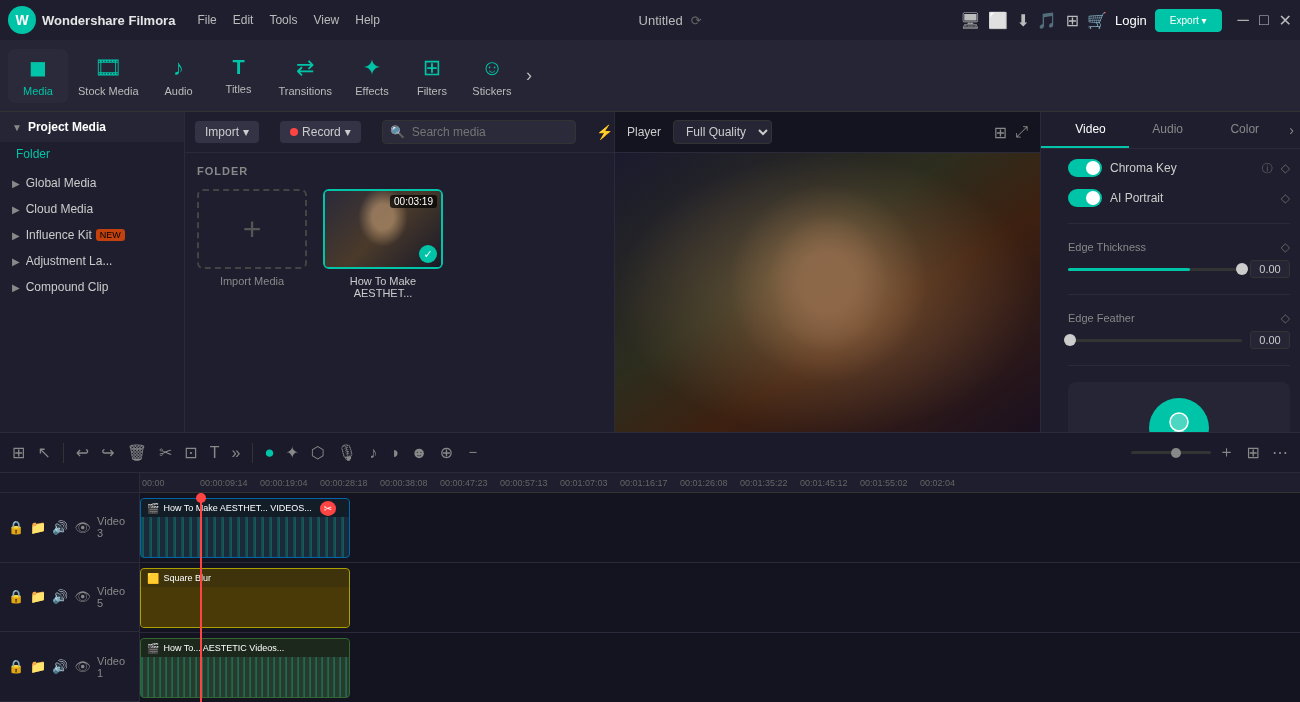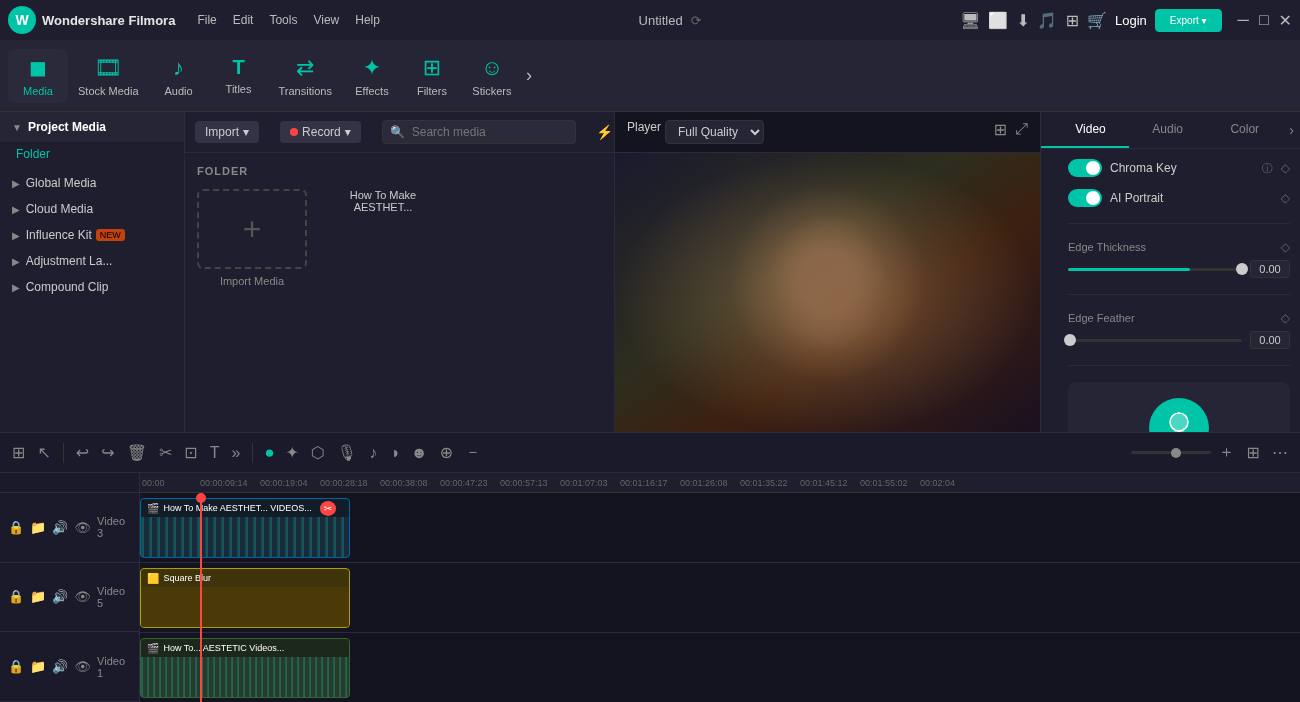--- a/index.html
+++ b/index.html
@@ -61,21 +61,21 @@
     #import-placeholder { width: 110px; height: 80px; border: 2px dashed #444; border-radius: 6px; display: flex; align-items: center; justify-content: center; color: #555; font-size: 28px; }
     #import-placeholder-label { color: #888; font-size: 11px; }
     #video-thumbnail { width: 120px; height: 80px; border-radius: 6px; overflow: hidden; position: relative; border: 2px solid #00c4a7; }
     #video-thumbnail-img { width: 100%; height: 100%; background: linear-gradient(135deg, #333 0%, #555 50%, #222 100%); position: relative; }
     .thumb-duration { position: absolute; top: 4px; right: 4px; background: rgba(0,0,0,0.7); color: #fff; font-size: 10px; padding: 1px 4px; border-radius: 3px; }
     .thumb-check { position: absolute; bottom: 4px; right: 4px; background: #00c4a7; color: #fff; width: 18px; height: 18px; border-radius: 50%; display: flex; align-items: center; justify-content: center; font-size: 11px; }
     .thumb-label { color: #ccc; font-size: 11px; max-width: 120px; text-align: center; }
 
     
     #player-panel { flex: 1; background: #141420; display: flex; flex-direction: column; }
-    #player-header { display: flex; padding: 8px 12px; gap: 4px; border-bottom: 1px solid #2a2a3a; }
+    #player-header { display: flex; align-items: center; padding: 8px 12px; gap: 12px; border-bottom: 1px solid #2a2a3a; }
     #player-label { color: #ccc; font-size: 12px; }
     #quality-select { background: #252535; color: #ccc; border: 1px solid #333; padding: 3px 8px; border-radius: 4px; font-size: 12px; cursor: pointer; }
     #player-icons { margin-left: auto; display: flex; gap: 8px; }
     .player-header-icon { color: #888; font-size: 16px; cursor: pointer; }
     #video-preview { flex: 1; background: #0a0a15; position: relative; display: flex; align-items: center; justify-content: center; overflow: hidden; }
     #video-bg { width: 100%; height: 100%; background: linear-gradient(to bottom right, #1a1a2e 0%, #2d2d1e 40%, #3d2010 60%, #1a1020 100%); position: relative; }
     #person-silhouette { position: absolute; top: 0; left: 0; width: 100%; height: 100%; background: radial-gradient(ellipse at center, rgba(200,150,100,0.3) 20%, transparent 70%); }
     #player-progress { padding: 6px 12px; display: flex; align-items: center; gap: 8px; }
     #progress-bar { flex: 1; height: 4px; background: #333; border-radius: 2px; position: relative; cursor: pointer; }
     #progress-fill { height: 100%; background: #00c4a7; border-radius: 2px; width: 27%; }
@@ -271,20 +271,28 @@
     <div id="media-content">
       <div id="folder-label">FOLDER</div>
       <div id="media-grid">
         <div class="media-item">
           <div id="import-placeholder">
             <span style="color:#555;font-size:32px">+</span>
           </div>
           <span id="import-placeholder-label">Import Media</span>
         </div>
         <div class="media-item">
+          <div id="video-thumbnail">
+            <div id="video-thumbnail-img">
+              <div style="position:absolute;inset:0;background:linear-gradient(135deg,#2a2a3a,#4a3a2a,#1a1a2a);"></div>
+              <div style="position:absolute;bottom:20px;left:50%;transform:translateX(-50%);width:50px;height:60px;background:radial-gradient(ellipse,rgba(200,160,120,0.6) 30%,transparent 70%);border-radius:50%;"></div>
+            </div>
+            <span class="thumb-duration">00:03:19</span>
+            <span class="thumb-check">✓</span>
+          </div>
           <span class="thumb-label">How To Make AESTHET...</span>
         </div>
       </div>
     </div>
   </div>
 
   <div id="player-panel">
     <div id="player-header">
       <span id="player-label">Player</span>
       <select id="quality-select">

